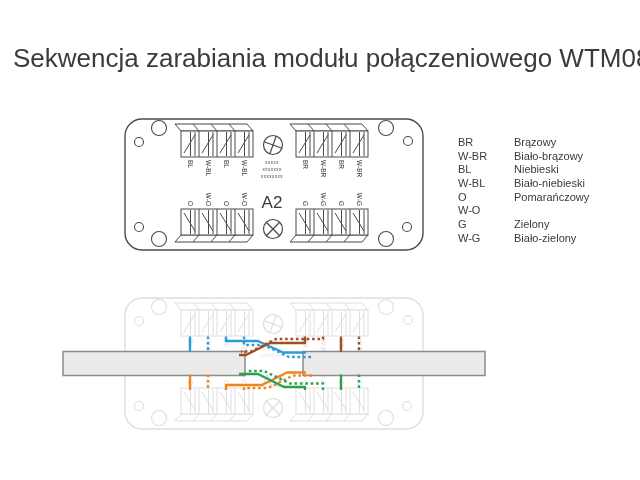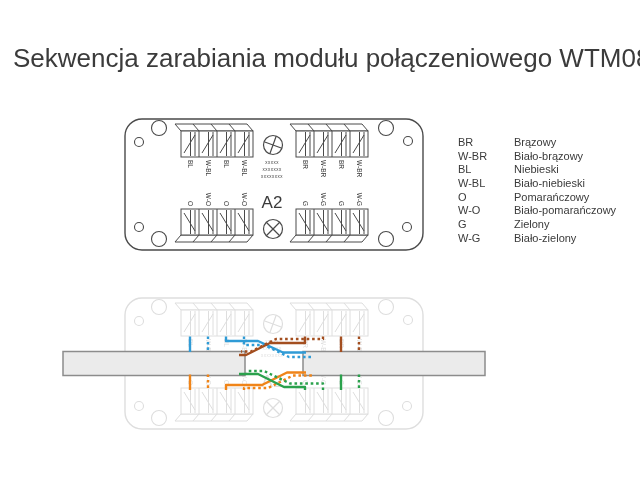--- a/index.html
+++ b/index.html
@@ -318,21 +318,20 @@
     <div class="legend-row">
       <span class="legend-abbr">W-BL</span>
       <span class="legend-desc">Biało-niebieski</span>
     </div>
     <div class="legend-row">
       <span class="legend-abbr">O</span>
       <span class="legend-desc">Pomarańczowy</span>
     </div>
     <div class="legend-row">
       <span class="legend-abbr">W-O</span>
-      <span class="legend-desc">Biało-pomarańczowy</span>
     </div>
     <div class="legend-row">
       <span class="legend-abbr">G</span>
       <span class="legend-desc">Zielony</span>
     </div>
     <div class="legend-row">
       <span class="legend-abbr">W-G</span>
       <span class="legend-desc">Biało-zielony</span>
     </div>
   </div>

